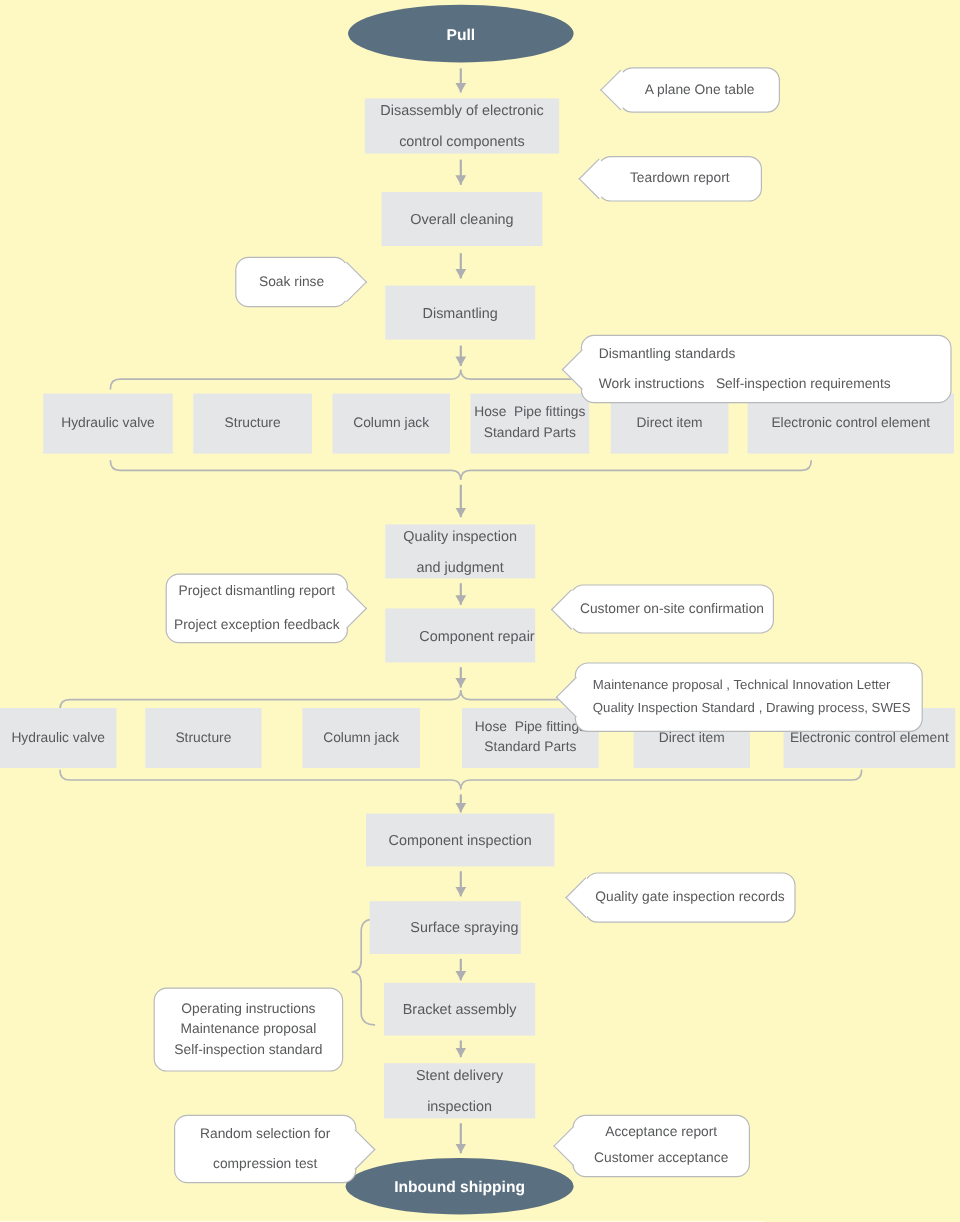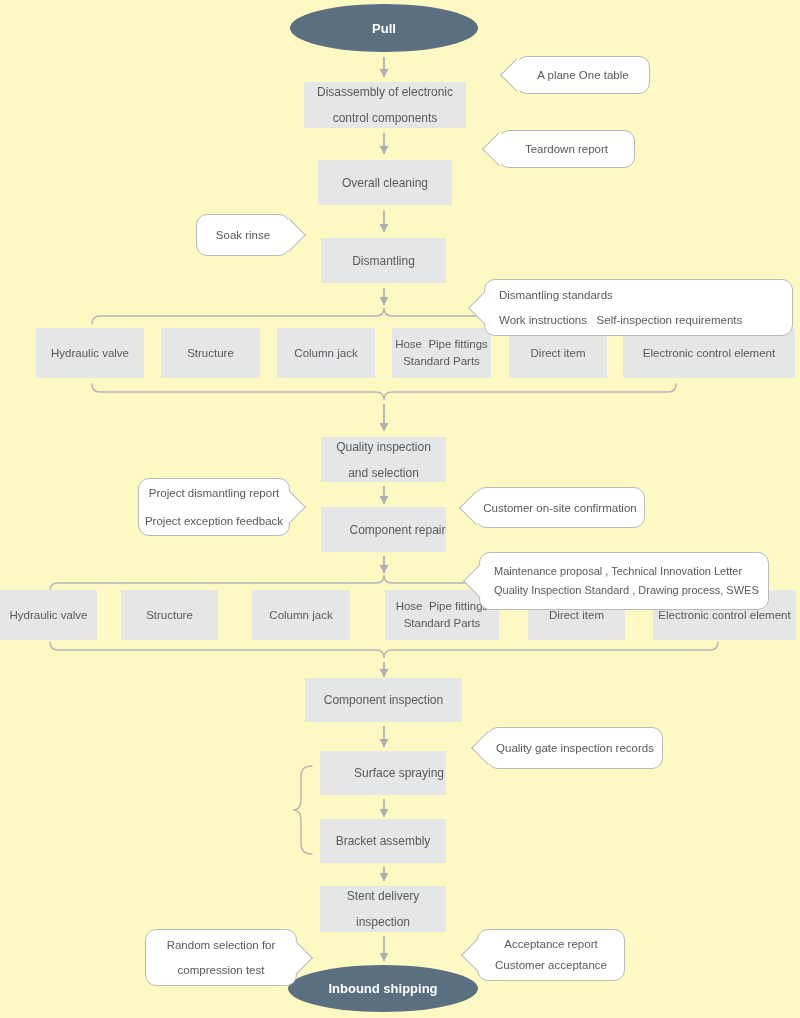--- a/index.html
+++ b/index.html
@@ -128,21 +128,21 @@
   </div>
 
   <div class="callout lh28" style="left:138px;top:430px;width:152px;height:58px;">
     <span class="tail tail-right"></span>
     <div class="cl">Project dismantling report</div>
     <div class="cl">Project exception feedback</div>
   </div>
 
   <div class="node box stack" style="left:321px;top:437px;width:125px;height:45px;">
     <div class="ln">Quality inspection</div>
-    <div class="ln">and selection</div>
+    <div class="ln">and judgment</div>
   </div>
 
   <div class="callout" style="left:475px;top:439px;width:170px;height:41px;">
     <span class="tail tail-left"></span>
     <div class="cl">Customer on-site confirmation</div>
   </div>
 
   <div class="node box" style="left:321px;top:507px;width:125px;height:45px;padding-left:28px;">
     <span>Component repair</span>
   </div>
@@ -175,24 +175,29 @@
 
   <div class="node box" style="left:305px;top:678px;width:157px;height:44px;">
     <span>Component inspection</span>
   </div>
 
   <div class="callout" style="left:487px;top:679px;width:176px;height:42px;">
     <span class="tail tail-left"></span>
     <div class="cl">Quality gate inspection records</div>
   </div>
 
-  <div class="node box" style="left:320px;top:751px;width:126px;height:44px;padding-left:32px;">
+  <div class="node box" style="left:308px;top:751px;width:126px;height:44px;padding-left:32px;">
     <span>Surface spraying</span>
   </div>
 
+  <div class="callout lh17" style="left:128px;top:775px;width:158px;height:70px;">
+    <div class="cl">Operating instructions</div>
+    <div class="cl">Maintenance proposal</div>
+    <div class="cl">Self-inspection standard</div>
+  </div>
 
   <div class="node box" style="left:320px;top:819px;width:126px;height:44px;">
     <span>Bracket assembly</span>
   </div>
 
   <div class="callout lh25" style="left:145px;top:881px;width:152px;height:57px;text-align:center;">
     <span class="tail tail-right"></span>
     <div class="cl">Random selection for</div>
     <div class="cl">compression test</div>
   </div>

